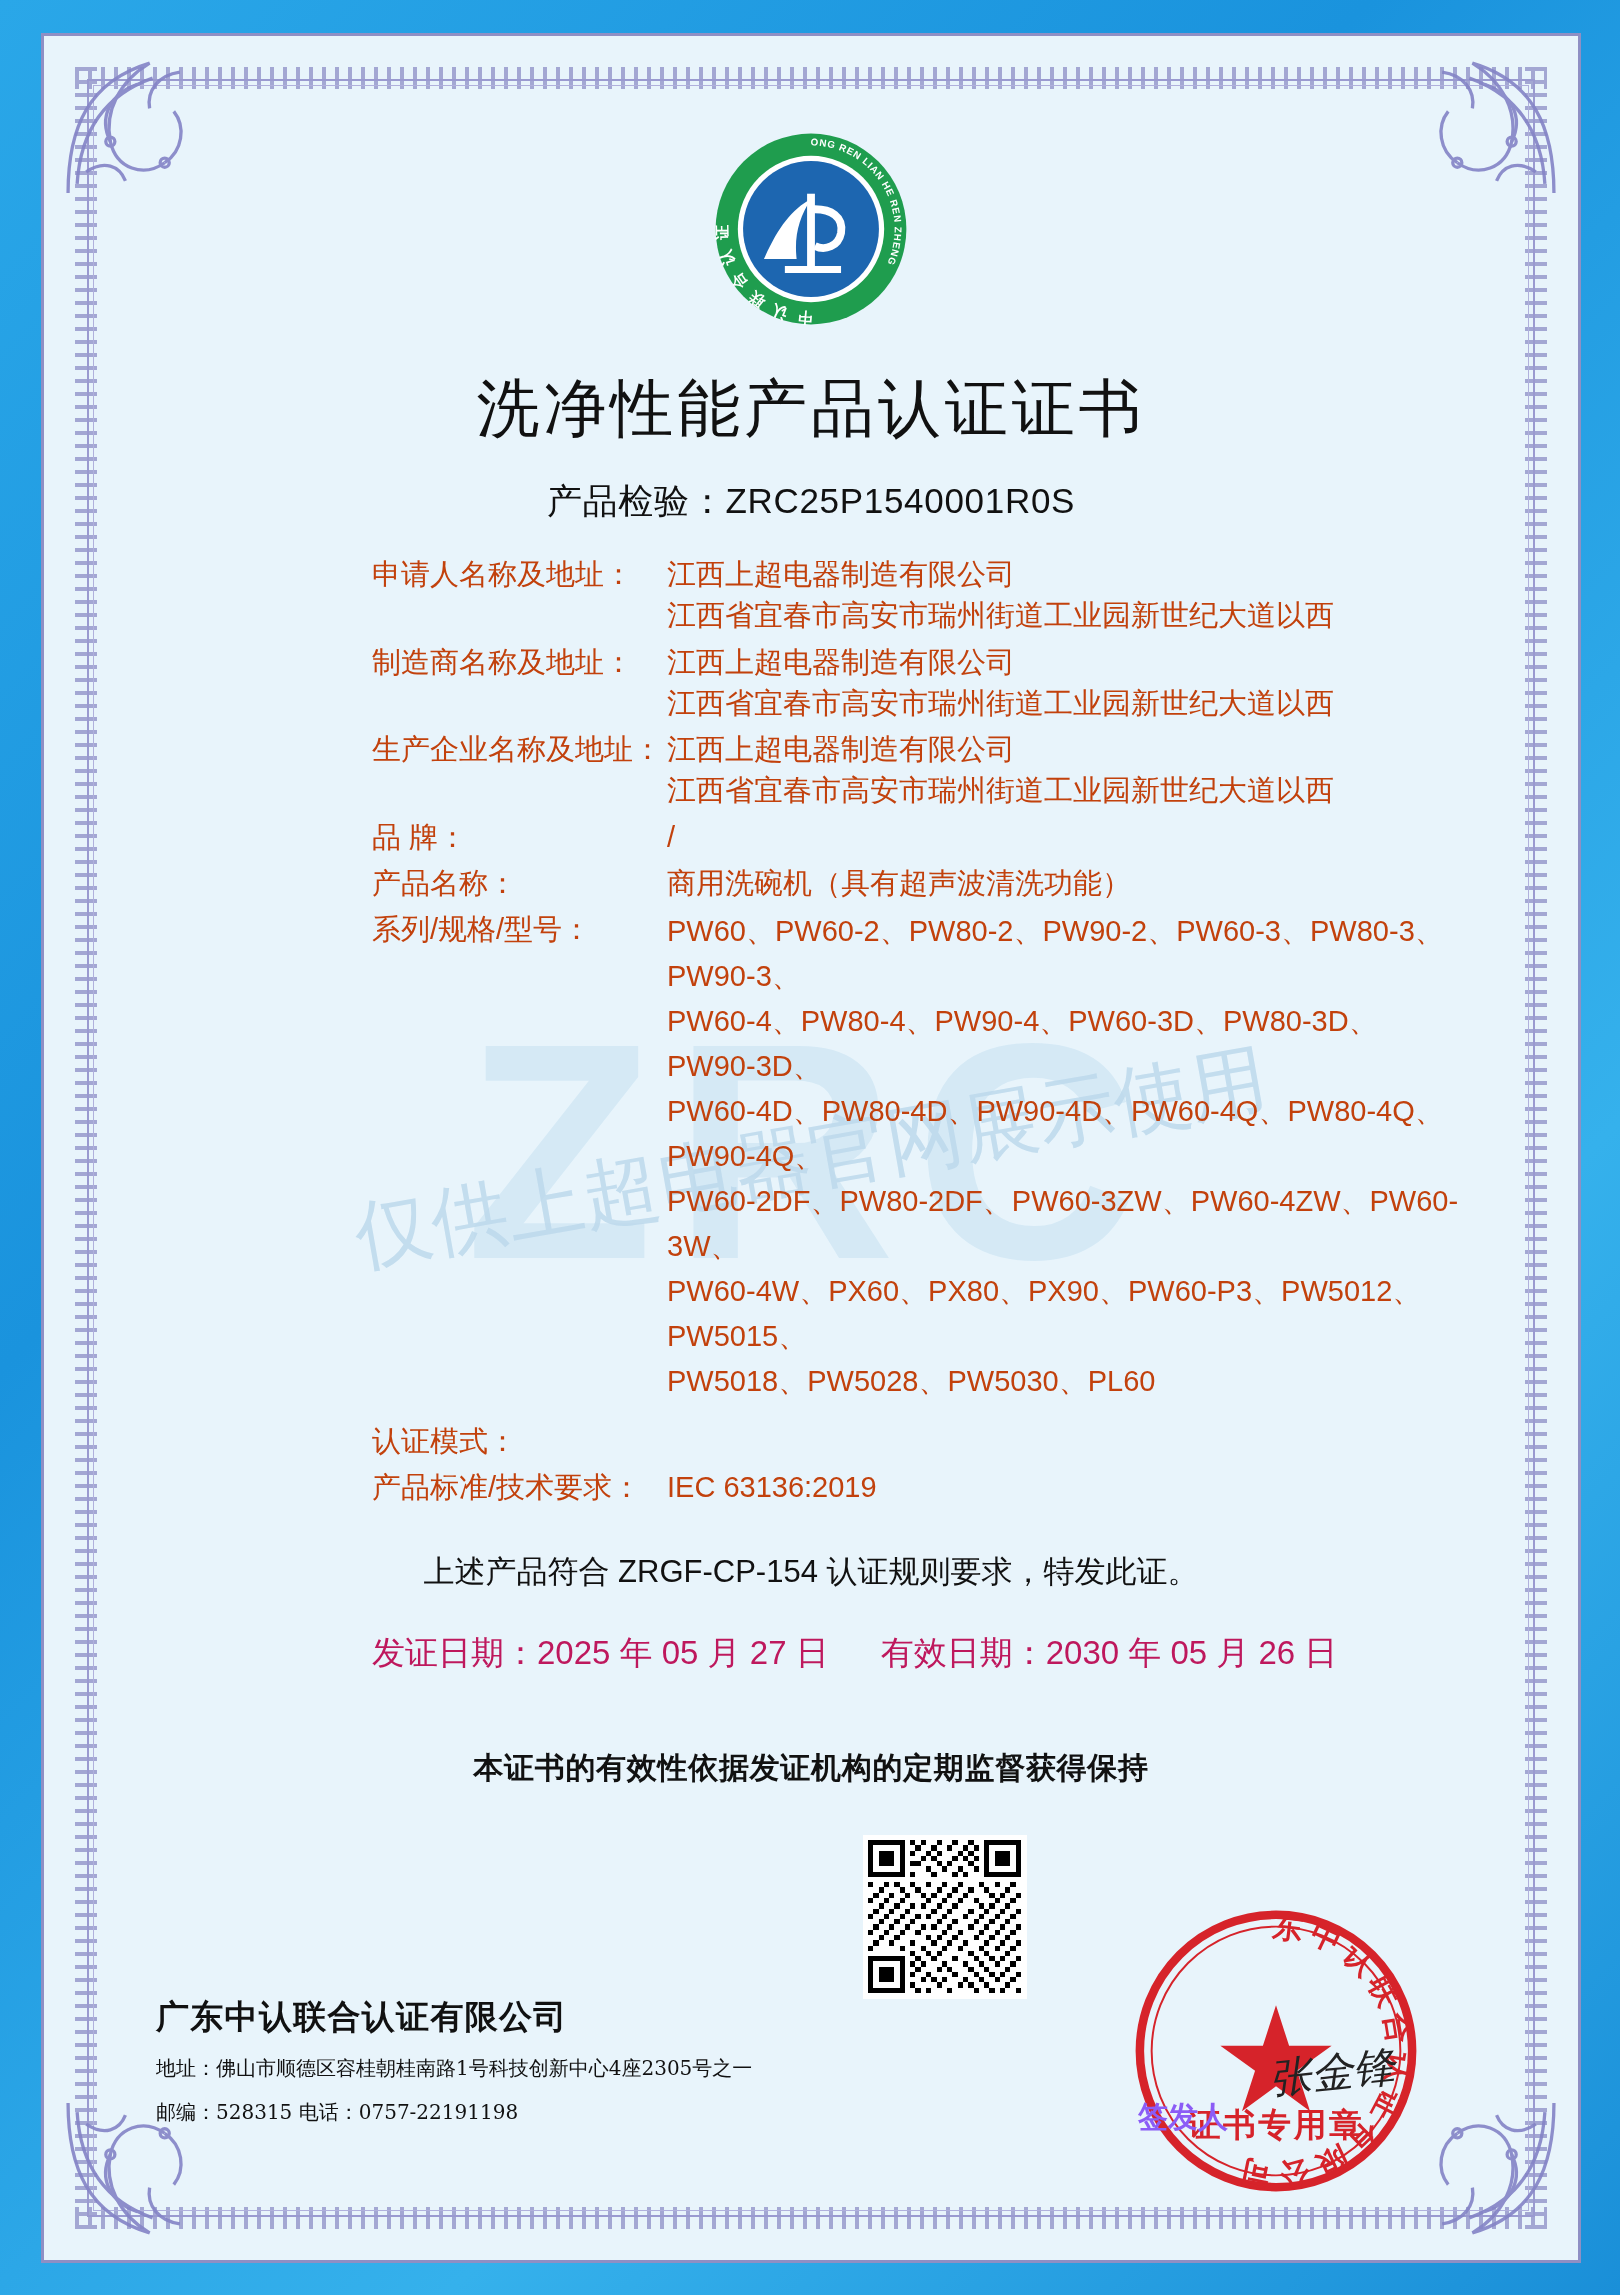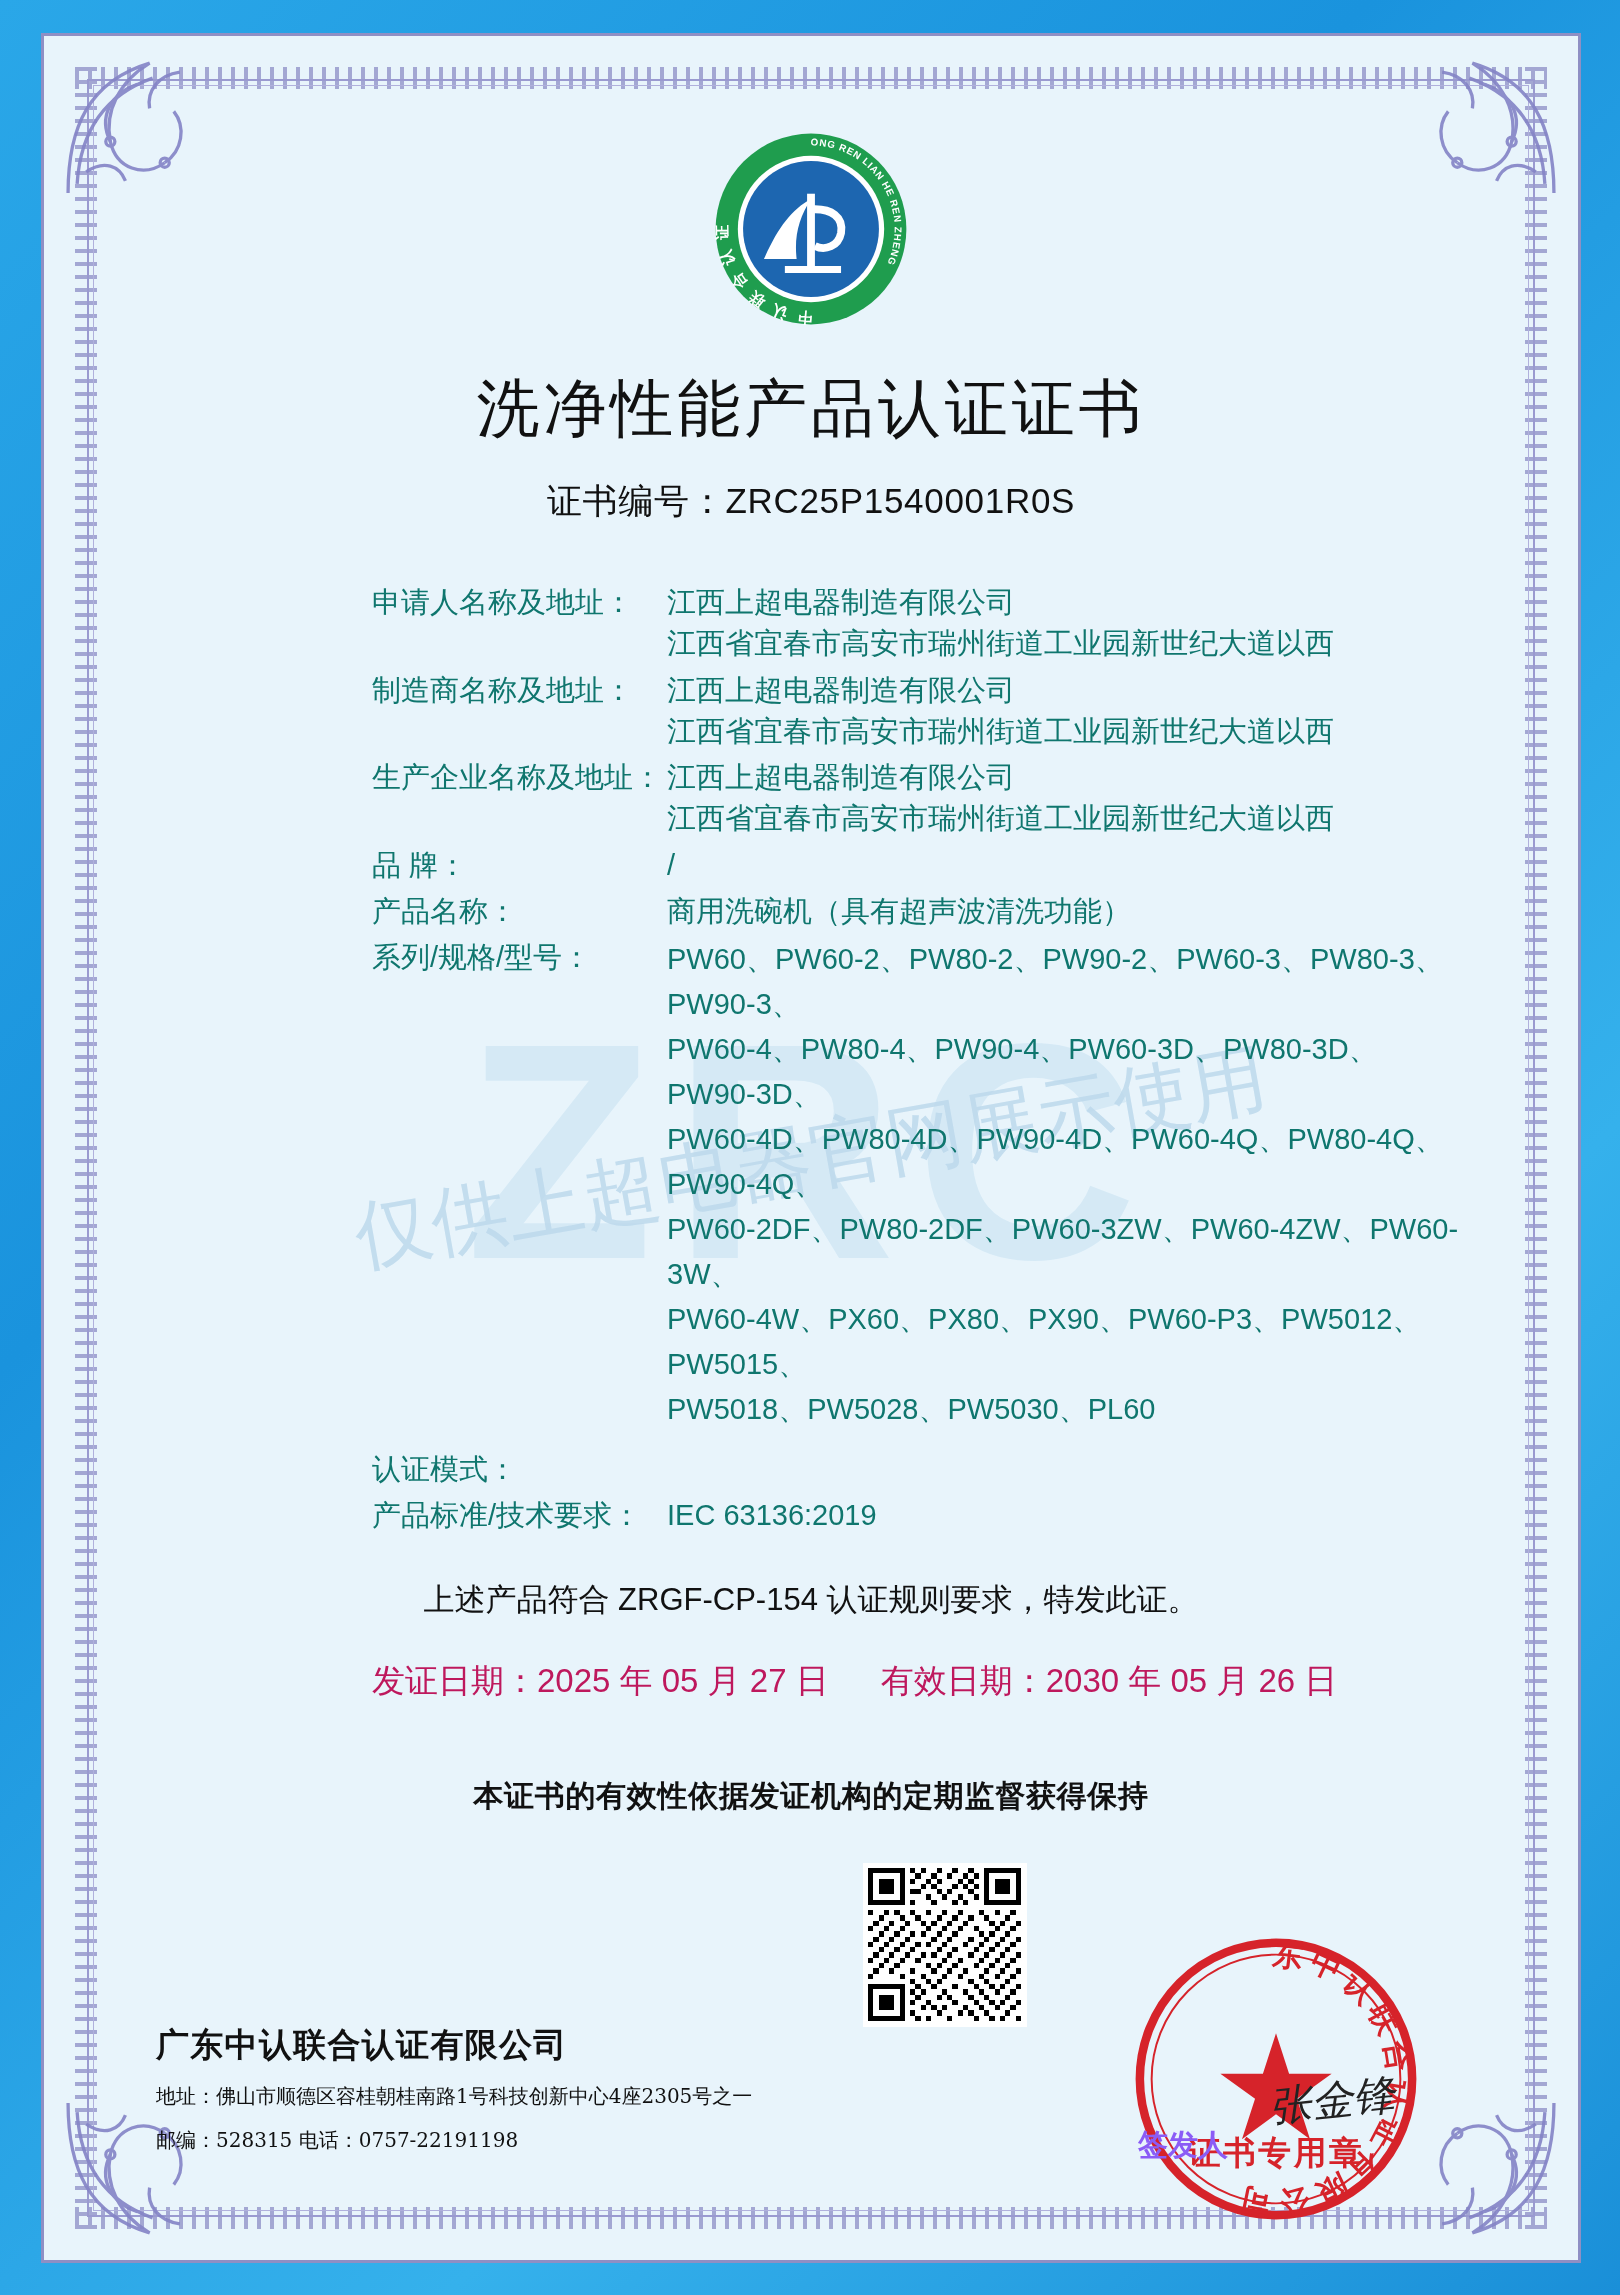--- a/index.html
+++ b/index.html
@@ -145,24 +145,24 @@
   }
   .cert-no {
     margin-top: 26px;
     text-align: center;
     font-size: 35px;
     color: #111;
     letter-spacing: 0.7px;
   }
 
   .fields {
-    margin-top: 57px;
+    margin-top: 29px;
     padding-left: 216px;
     font-size: 29px;
-    color: #0f766e;
+    color: #c2410c;
     line-height: 1.42;
   }
   .row {
     display: flex;
     align-items: flex-start;
     margin-bottom: 5.2px;
   }
   .label {
     width: 295px;
     flex: none;
@@ -358,21 +358,21 @@
             <text font-size="15" font-weight="bold" fill="#ffffff" letter-spacing="1.2">
               <textPath href="#logoTop" startOffset="14.5%" text-anchor="middle">ZHONG REN LIAN HE REN ZHENG</textPath>
             </text>
           </svg>
         </div>
       </div>
 
       <div class="title">洗净性能产品认证证书</div>
 
       <div class="cert-no">
-        <span>证书编号：</span><span>ZRC25P1540001R0S</span>
+        <span>产品检验：</span><span>ZRC25P1540001R0S</span>
       </div>
 
       <div class="fields">
 
         <div class="row">
           <div class="label">申请人名称及地址：</div>
           <div class="value">
             <span>江西上超电器制造有限公司</span>
             <span class="sub">江西省宜春市高安市瑞州街道工业园新世纪大道以西</span>
           </div>

